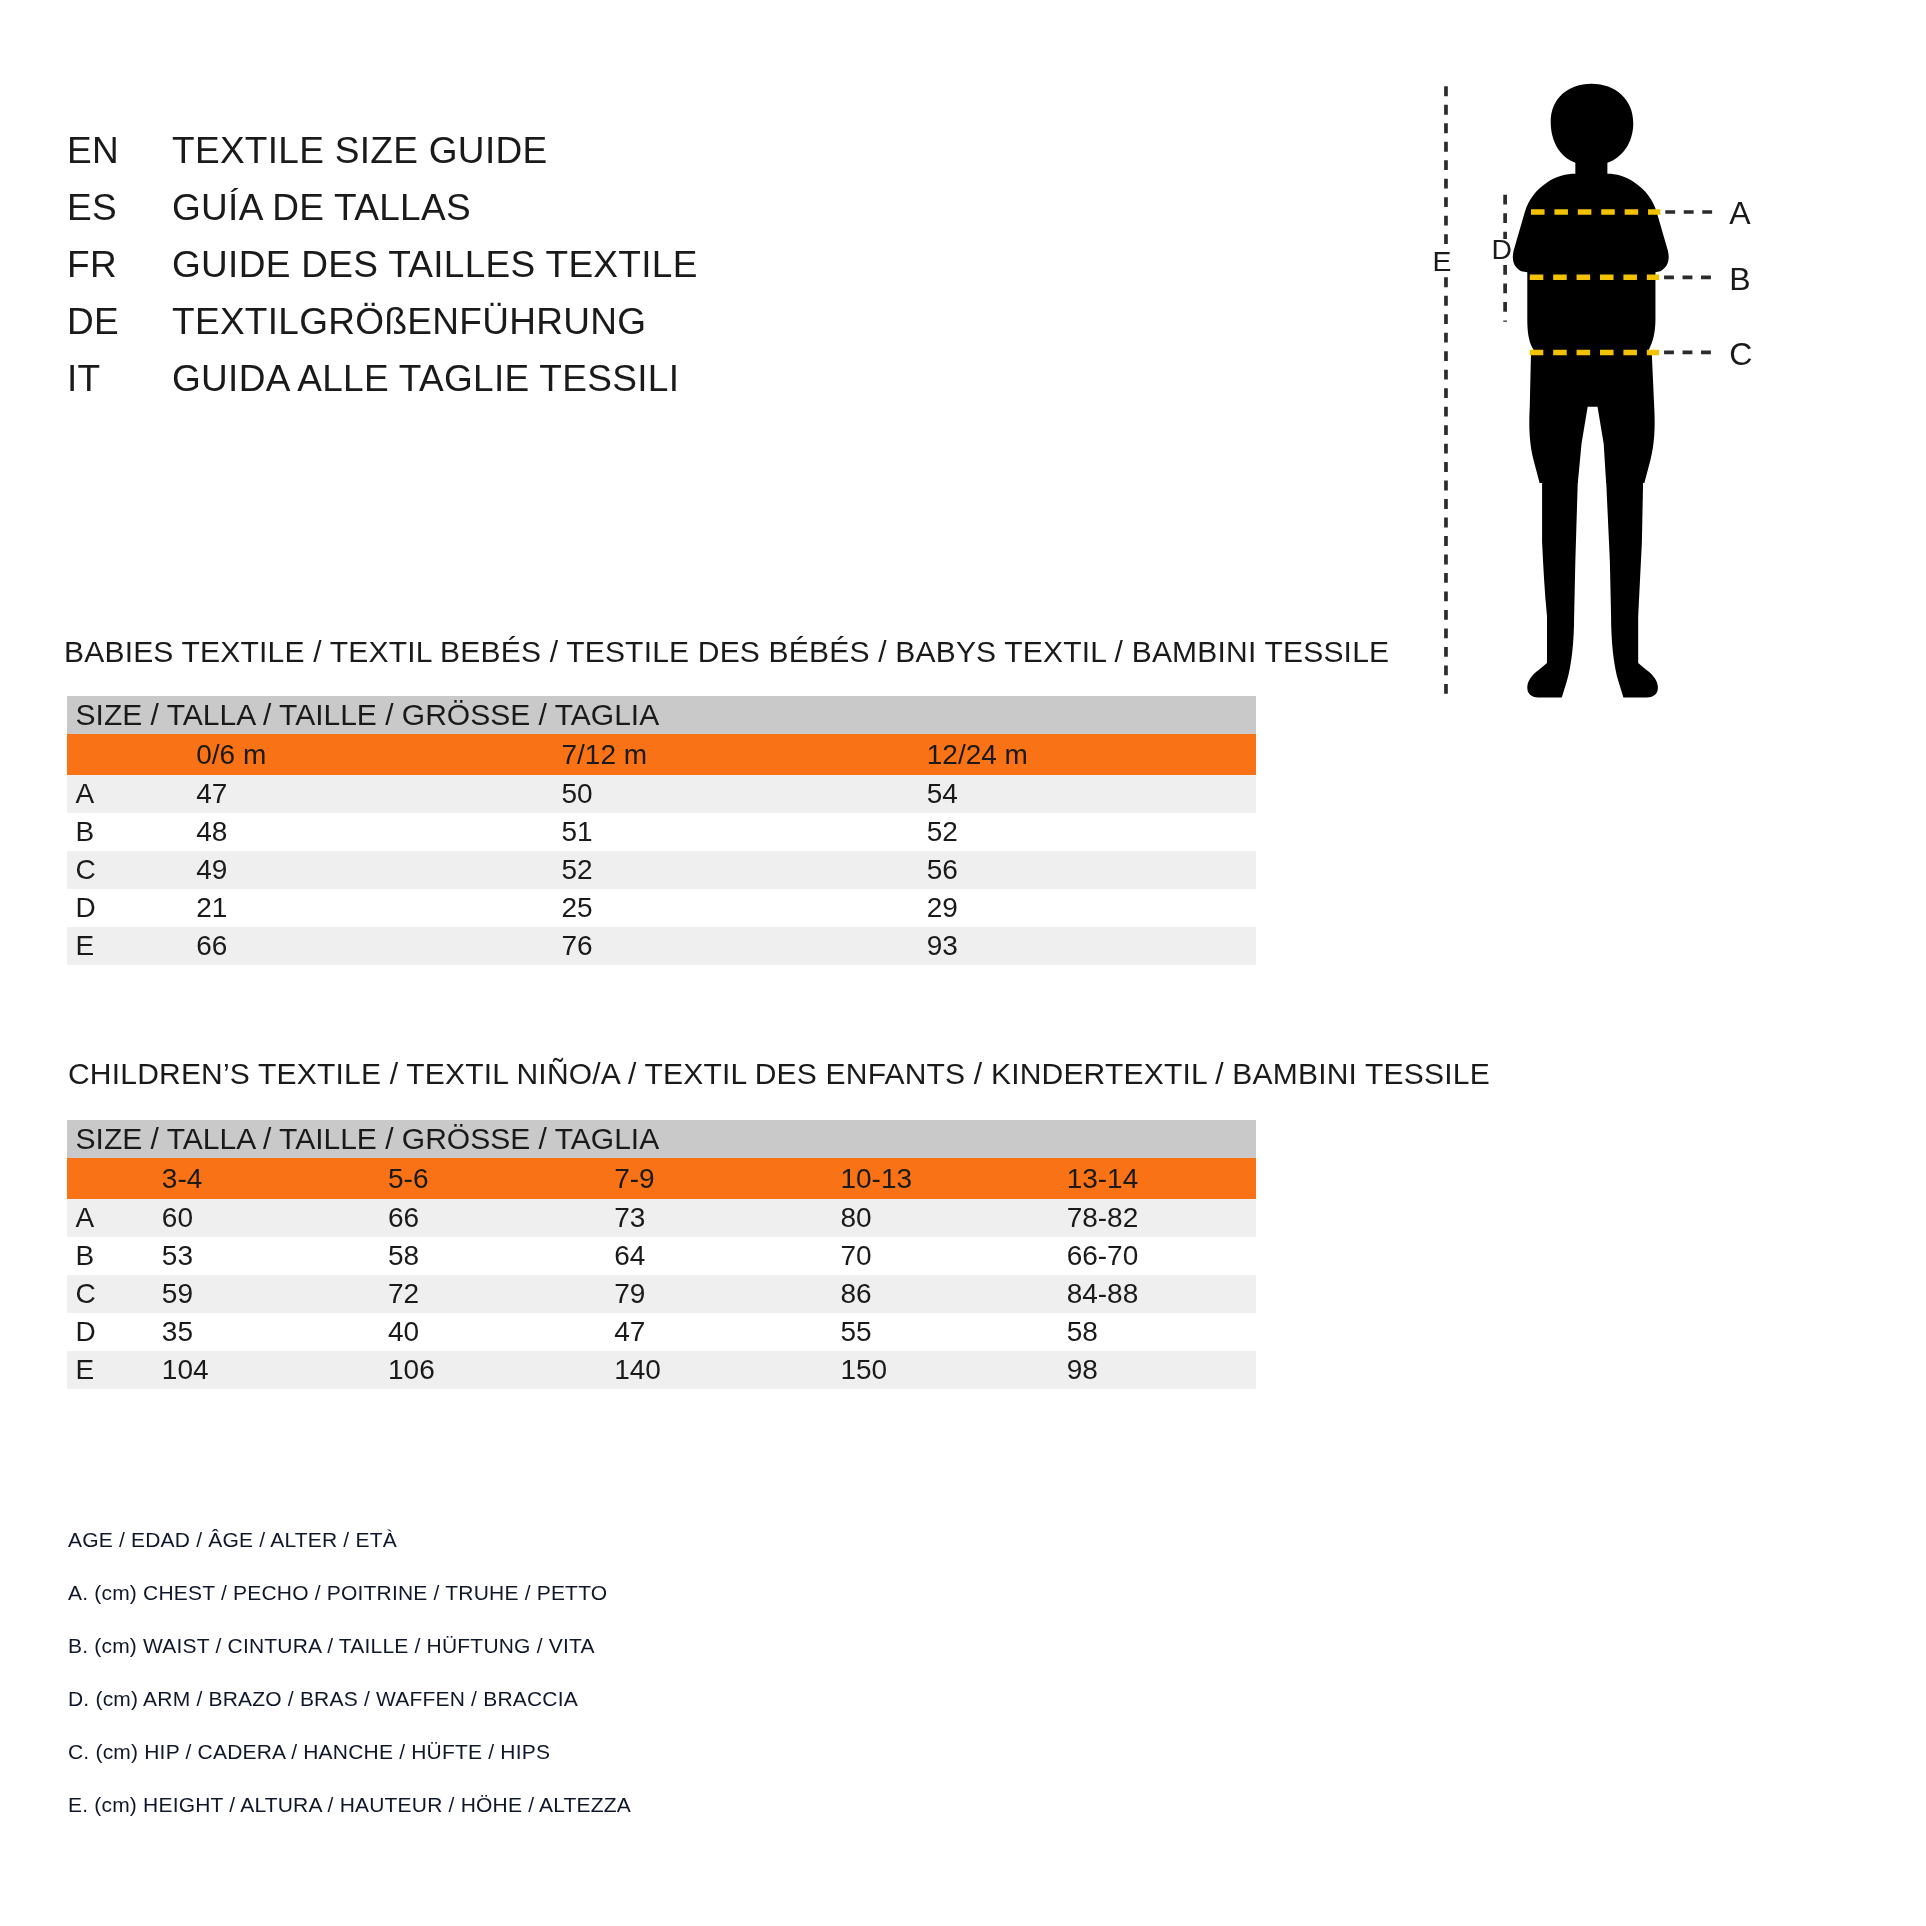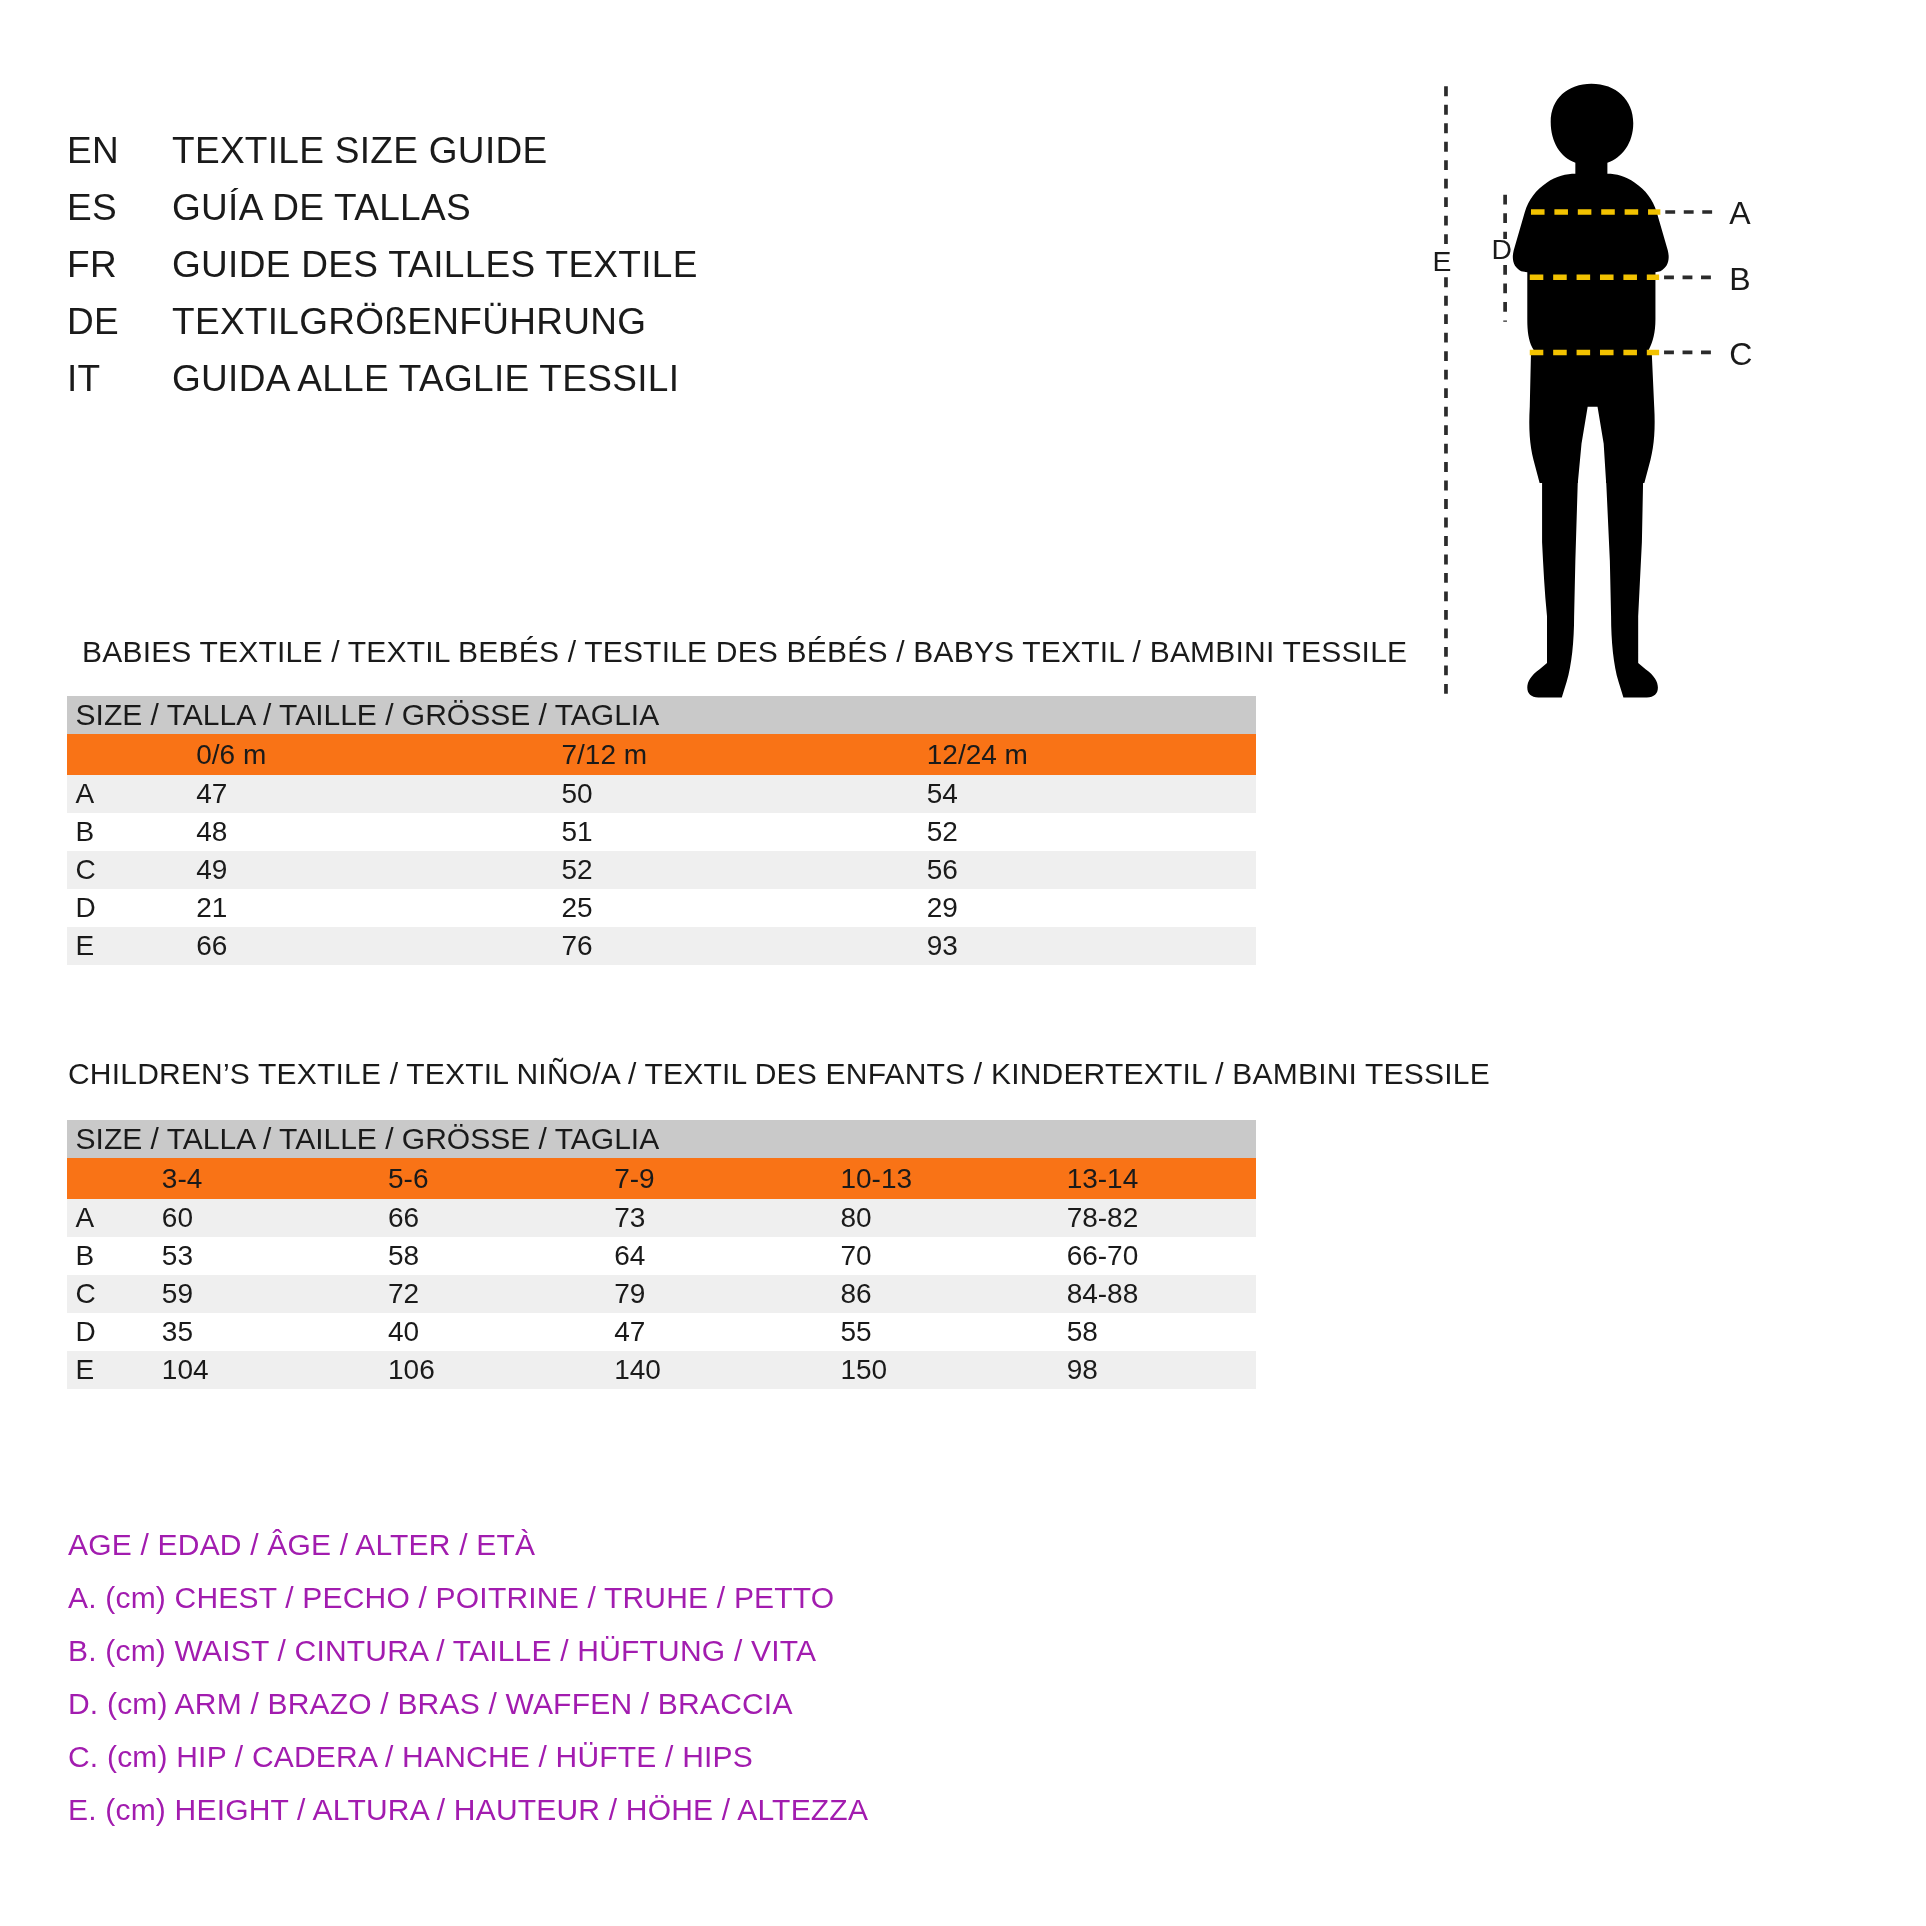--- a/index.html
+++ b/index.html
@@ -59,21 +59,21 @@
   }
 
   
   .section-caption {
     position: absolute;
     font-size: 30px;
     letter-spacing: 0.2px;
     color: #1a1a1a;
     white-space: nowrap;
   }
-  #babies-caption { left: 82px; top: 635px; }
+  #babies-caption { left: 64px; top: 635px; }
   #children-caption { left: 68px; top: 1057px; text-align: right; }
 
   
   .size-table {
     position: absolute;
     border-collapse: collapse;
     font-size: 28px;
     color: #1a1a1a;
   }
   #babies-table { left: 67px; top: 696px; width: 1189px; }
@@ -111,23 +111,23 @@
 
   .val-pad { padding-left: 36px !important; }
 
   
   .legend {
     position: absolute;
     left: 68px;
     top: 1528px;
   }
   .legend-line {
-    font-size: 30px;
+    font-size: 21px;
     letter-spacing: 0.2px;
-    color: #a21caf;
+    color: #0f172a;
     height: 53px;
     white-space: nowrap;
   }
 </style>
 </head>
 <body>
 
 <div class="page">
 
   <div class="title-block">

